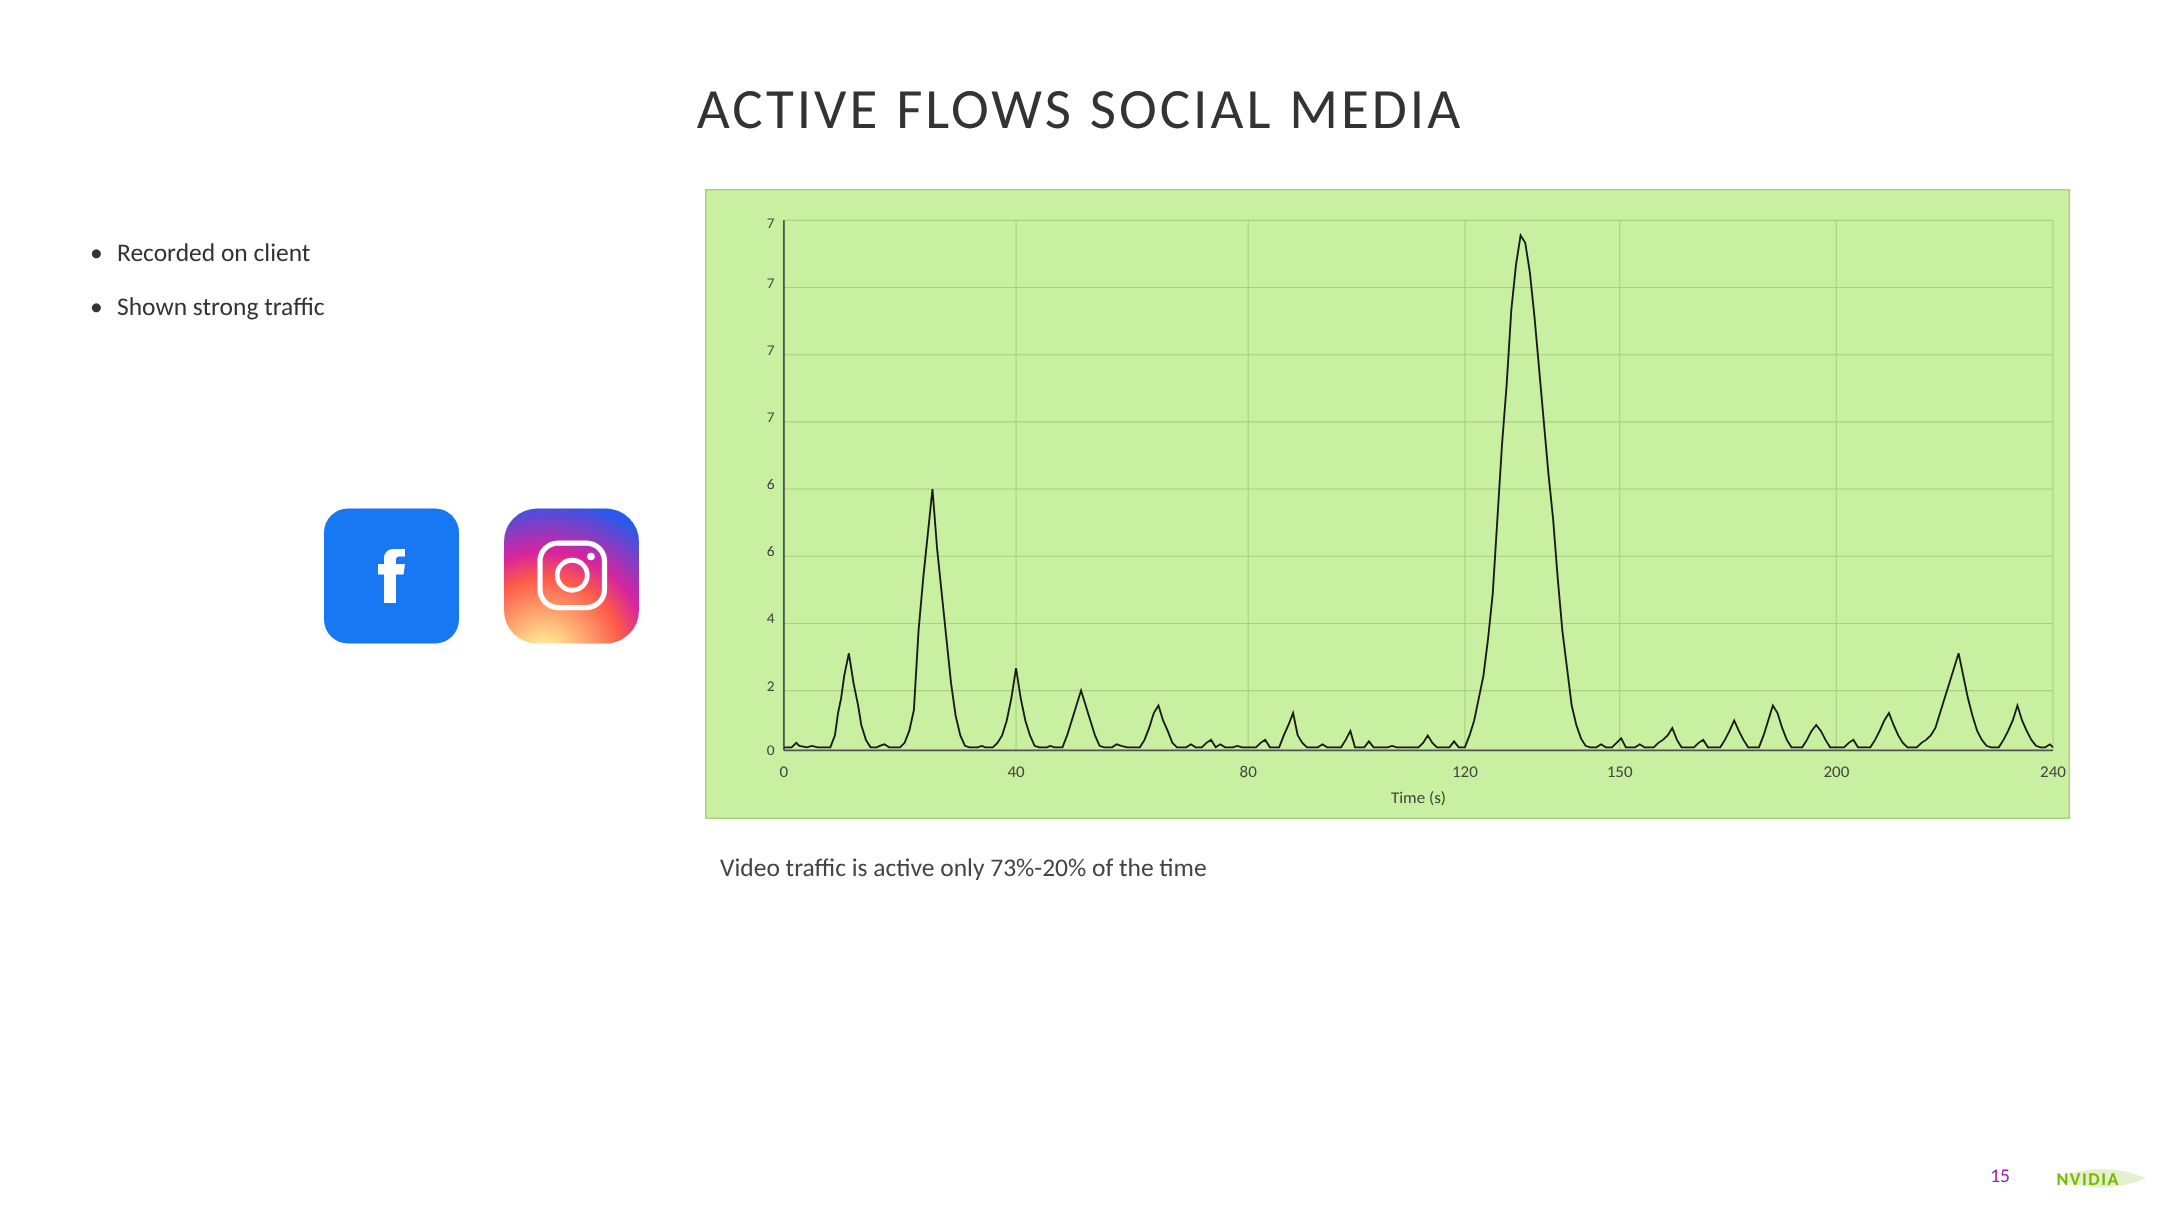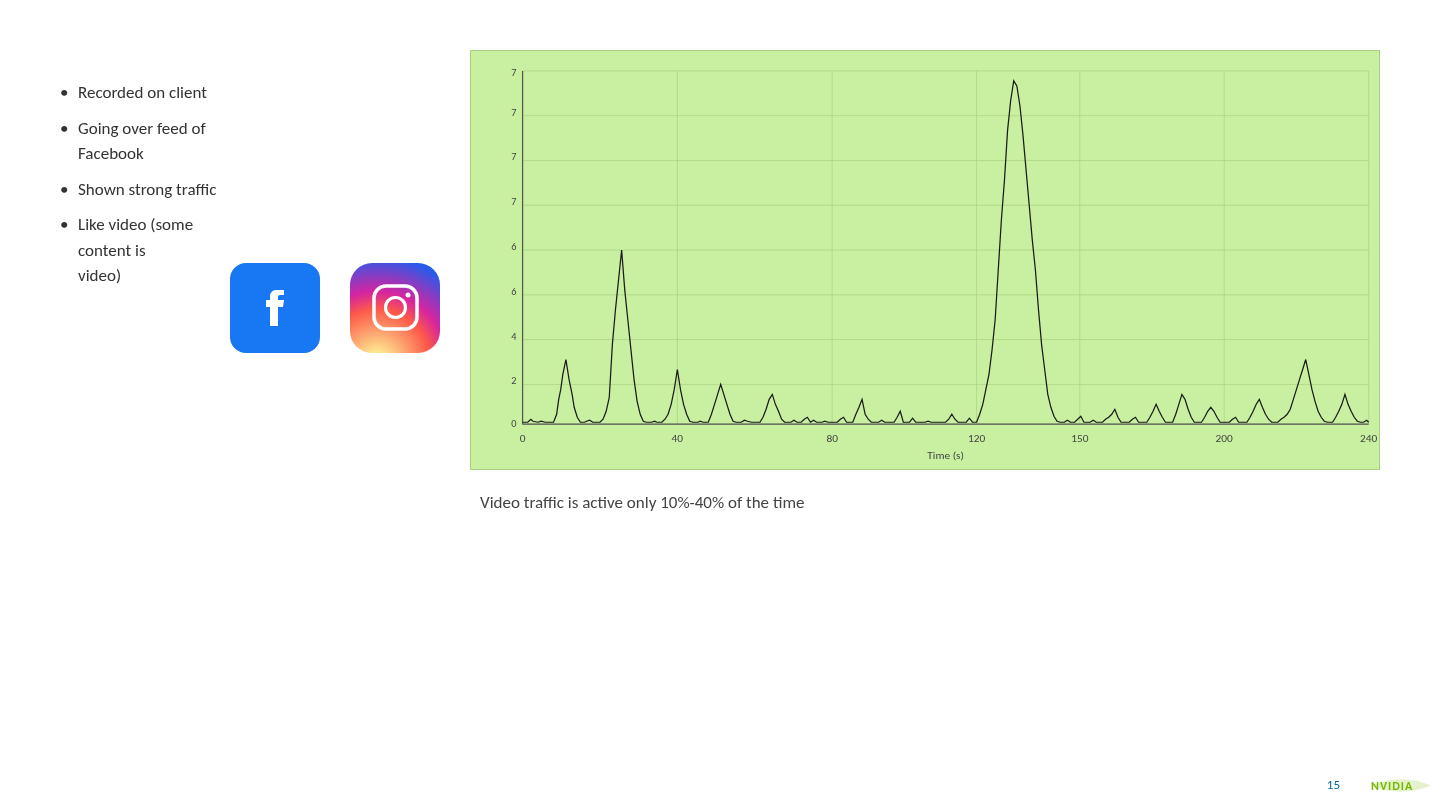--- a/index.html
+++ b/index.html
@@ -137,46 +137,45 @@
       line-height: 1.5;
       text-align: left;
       padding-left: 10px;
     }
 
     .page-number {
       position: absolute;
       bottom: 18px;
       right: 100px;
       font-size: 13px;
-      color: #0369a1;
+      color: #a21caf;
     }
 
     .nvidia-logo {
       position: absolute;
       bottom: 12px;
       right: 4px;
       display: flex;
       align-items: center;
       gap: 4px;
     }
   </style>
 </head>
 <body>
 
 <div class="slide">
 
+  <h1 class="title">ACTIVE FLOWS SOCIAL MEDIA</h1>
 
   <div class="content-area">
 
     <div class="left-panel">
       <ul class="bullet-list">
         <li>Recorded on client</li>
-        <li>Going over feed of<br>Facebook</li>
         <li>Shown strong traffic</li>
-        <li>Like video (some content is<br>video)</li>
       </ul>
 
       <div class="logos-row">
 
         <div class="fb-logo">
           <svg viewBox="0 0 60 60" fill="none" xmlns="http://www.w3.org/2000/svg">
             <path d="M35 12h-4c-3.314 0-6 2.686-6 6v4h-4v7h4v19h8V29h5l1-7h-6v-3c0-1.105.895-2 2-2h4v-5z" fill="#ffffff"></path>
           </svg>
         </div>
 
@@ -274,21 +273,21 @@
               708,373 711,368 714,362 717,358 720,362 723,368 726,373
               735,373 738,370 741,368 744,373
               752,373 755,368 758,362 761,355 764,350 767,358 770,365 773,370 776,373
               782,373 785,370 788,368 791,365 794,360 797,350 800,340 803,330 806,320 809,310 812,325 815,340 818,352 821,362 824,368 827,372 830,373
               835,373 838,368 841,362 844,355 847,345 850,355 853,362 856,368 859,372 862,373
               865,373 868,371 870,373
             "></polyline>
         </svg>
       </div>
 
-      <p class="chart-caption">Video traffic is active only 10%-40% of the time</p>
+      <p class="chart-caption">Video traffic is active only 73%-20% of the time</p>
     </div>
 
   </div>
 
   <div class="page-number">15</div>
 
   <div class="nvidia-logo">
     <svg width="70" height="25" viewBox="0 0 70 25">
 
       <path d="M5 12.5 Q35 0 65 12.5 Q35 25 5 12.5Z" fill="#76b900" opacity="0.2"></path>

